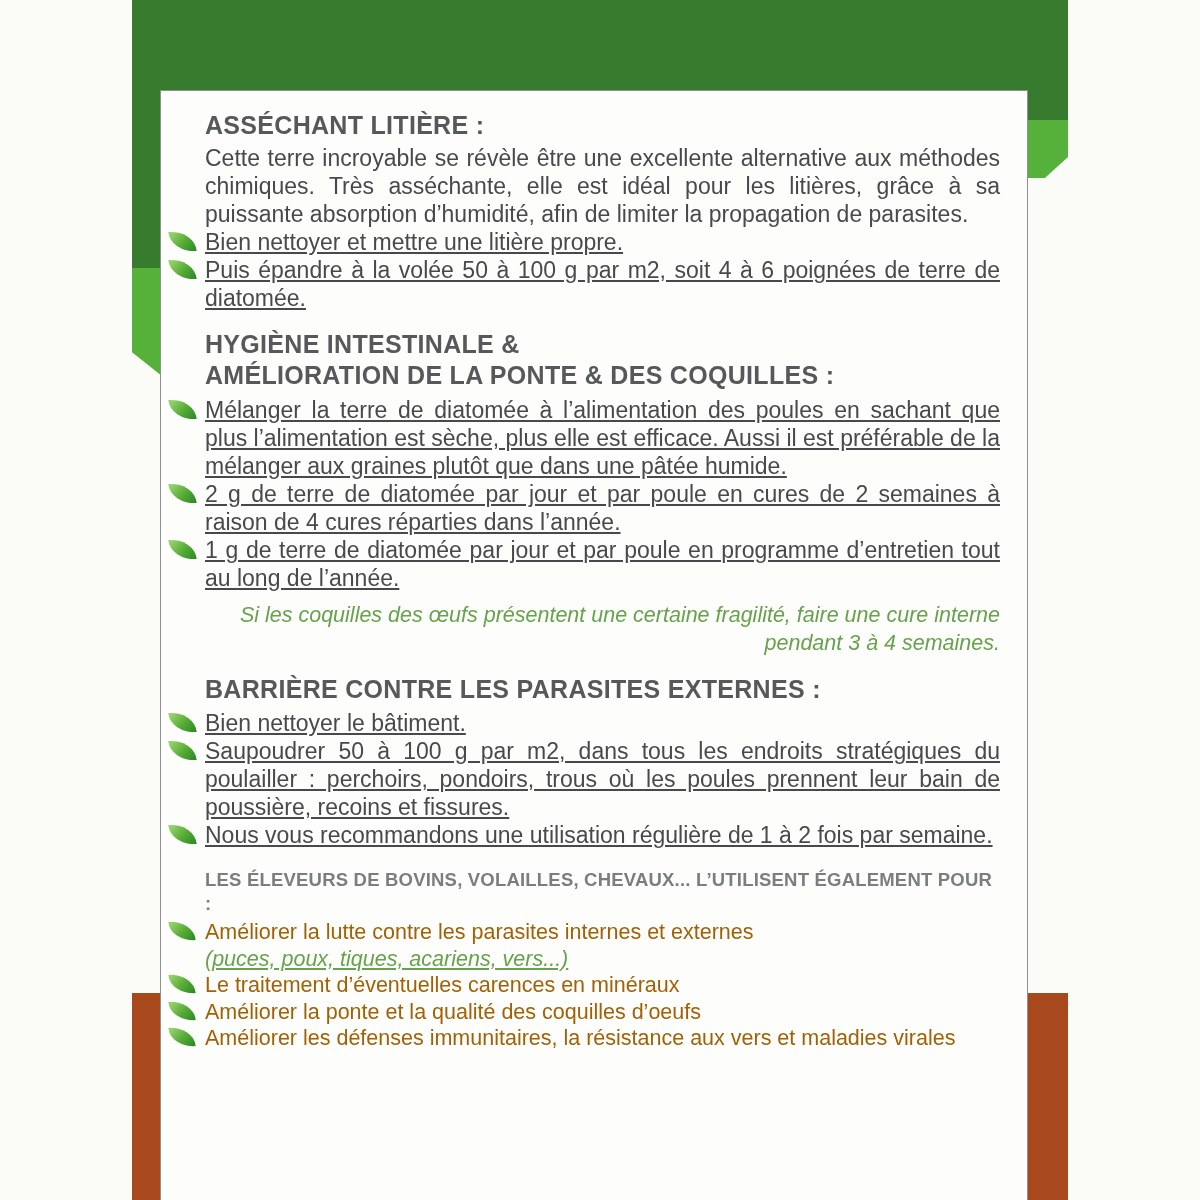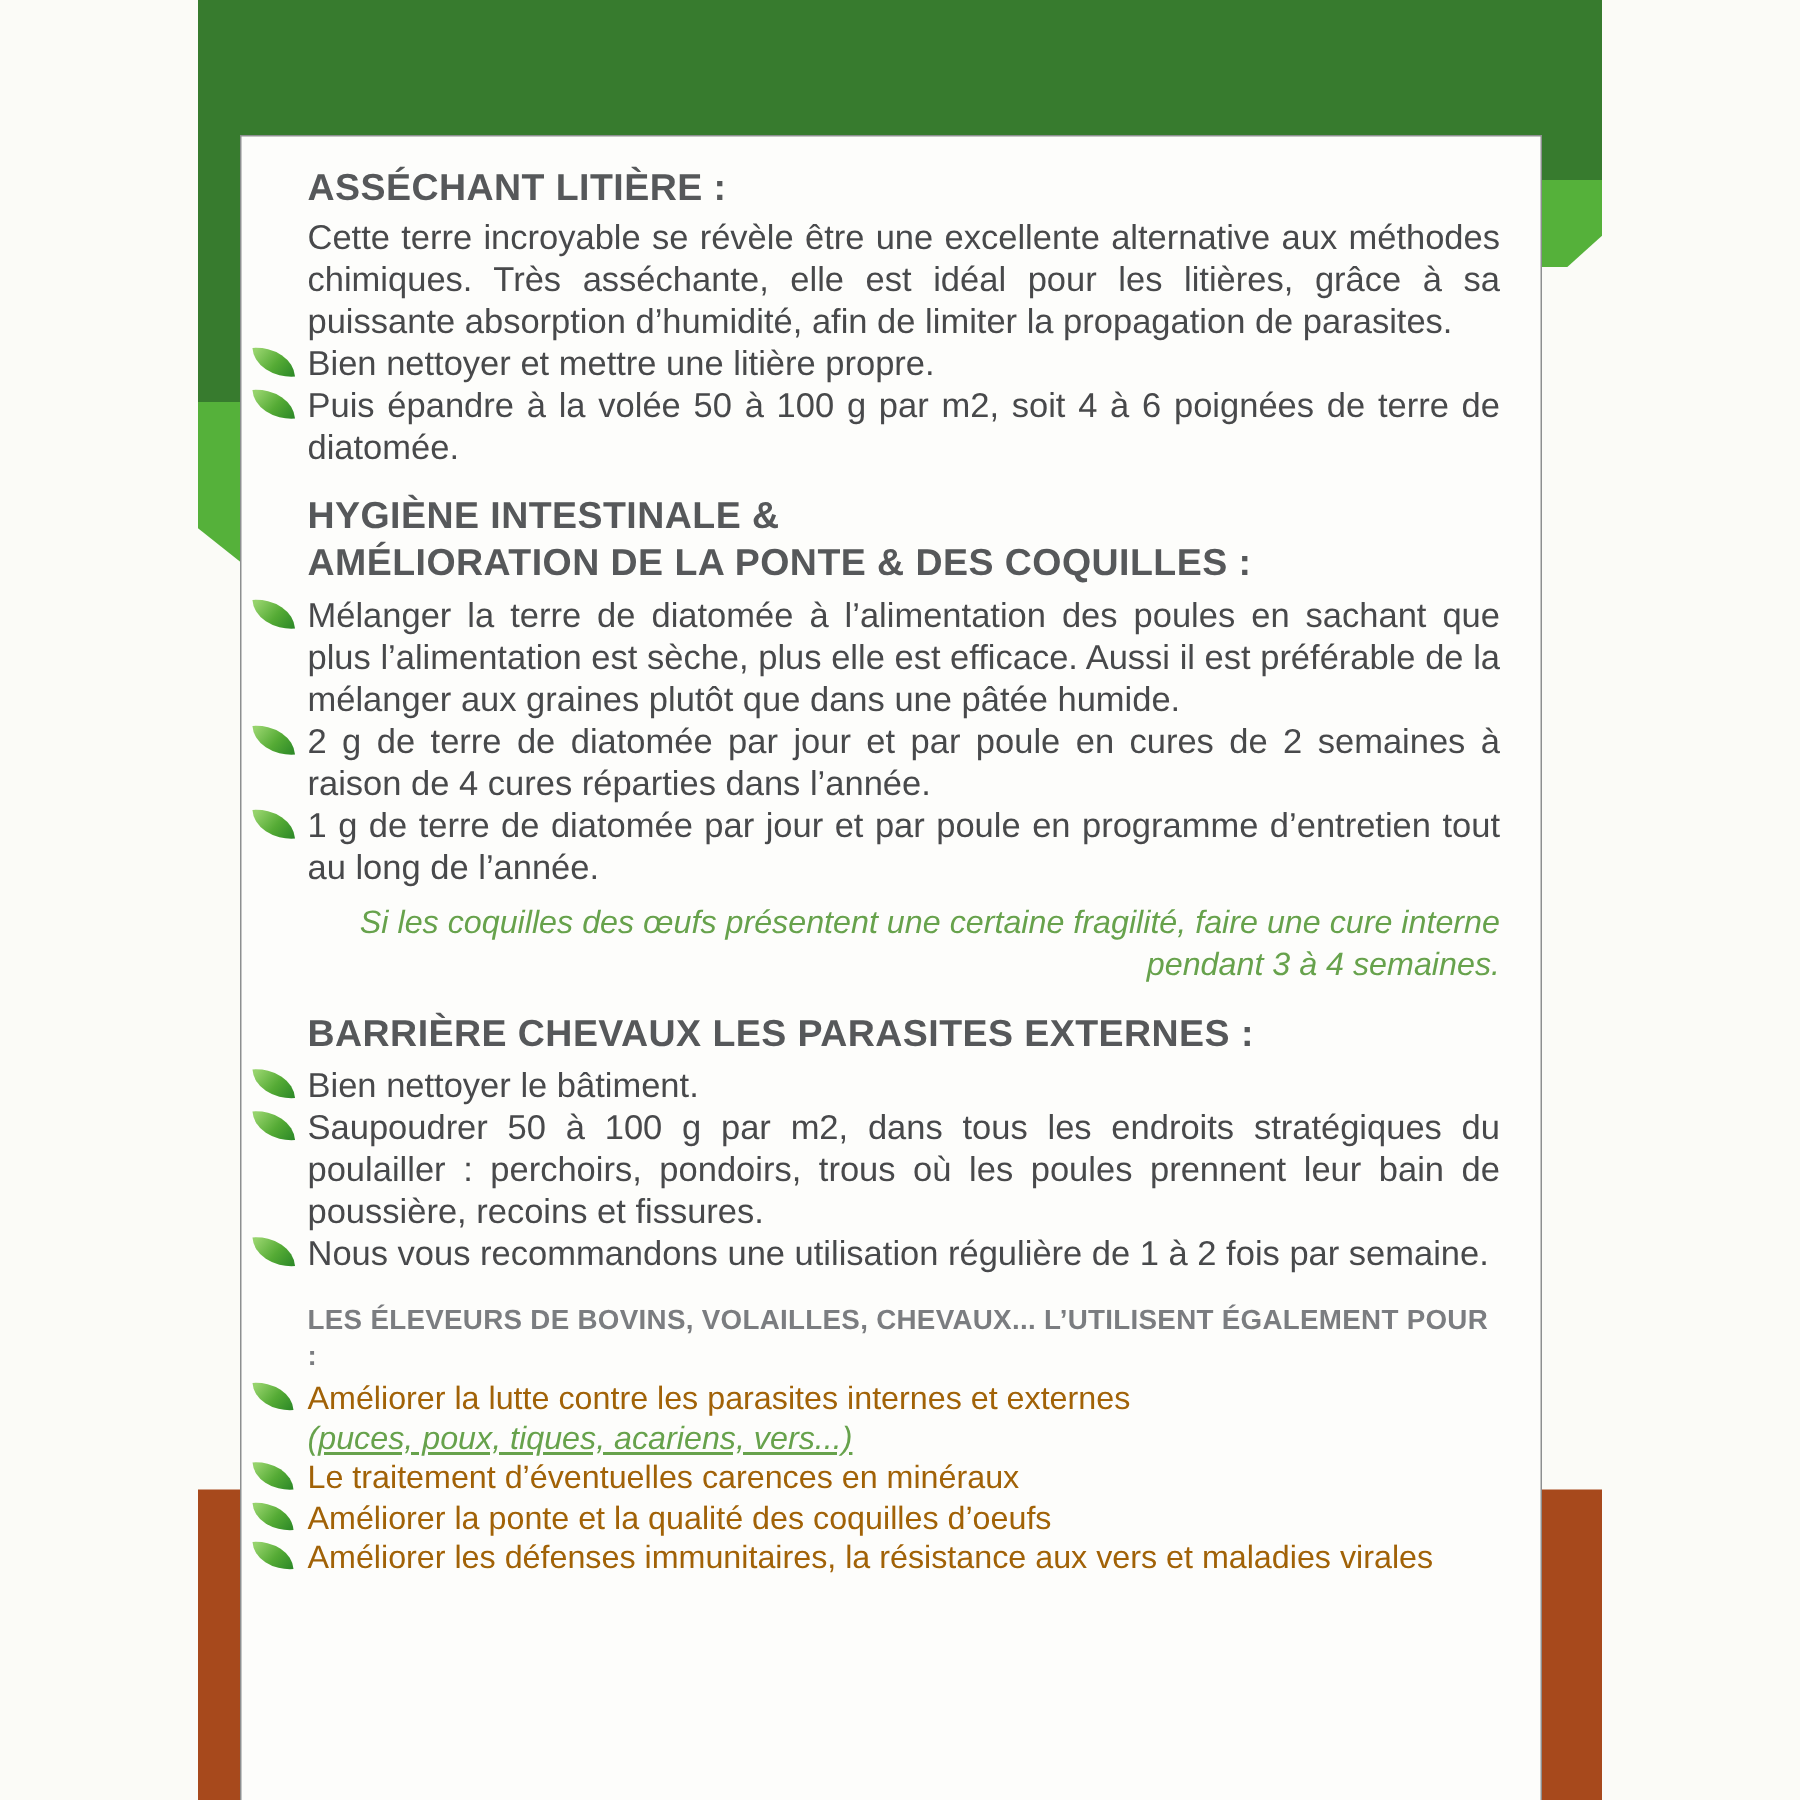--- a/index.html
+++ b/index.html
@@ -37,21 +37,21 @@
   }
   .sec-h{
     font-weight:bold;
     color:#56585a;
     font-size:25px;
     line-height:31px;
     letter-spacing:.3px;
   }
   .para{text-align:justify;margin-top:3px;}
   .blist{margin-top:0;}
-  .bullet{position:relative;text-align:justify;}
+  .bullet{position:relative;text-align:justify;text-decoration:underline;}
   .leaf{
     position:absolute;left:-36px;top:3px;
     width:27px;height:21px;
     background:linear-gradient(135deg,#96d36c 8%,#55ab35 55%,#2f8b28 95%);
     border-radius:0 100% 0 100%;
     transform:rotate(-4deg);
   }
   .note{
     margin-top:9px;
     text-align:right;
@@ -120,21 +120,21 @@
           <span class="leaf"></span>
           <span>2 g de terre de diatomée par jour et par poule en cures de 2 semaines à raison de 4 cures réparties dans l’année.</span>
         </div>
         <div class="bullet">
           <span class="leaf"></span>
           <span>1 g de terre de diatomée par jour et par poule en programme d’entretien tout au long de l’année.</span>
         </div>
       </div>
       <div class="note">Si les coquilles des œufs présentent une certaine fragilité, faire une cure interne pendant 3 à 4 semaines.</div>
 
-      <div class="sec-h gap-h3">BARRIÈRE CHEVAUX LES PARASITES EXTERNES :</div>
+      <div class="sec-h gap-h3">BARRIÈRE CONTRE LES PARASITES EXTERNES :</div>
       <div class="blist" style="margin-top:4px;">
         <div class="bullet">
           <span class="leaf"></span>
           <span>Bien nettoyer le bâtiment.</span>
         </div>
         <div class="bullet">
           <span class="leaf"></span>
           <span>Saupoudrer 50 à 100 g par m2, dans tous les endroits stratégiques du poulailler : perchoirs, pondoirs, trous où les poules prennent leur bain de poussière, recoins et fissures.</span>
         </div>
         <div class="bullet">

